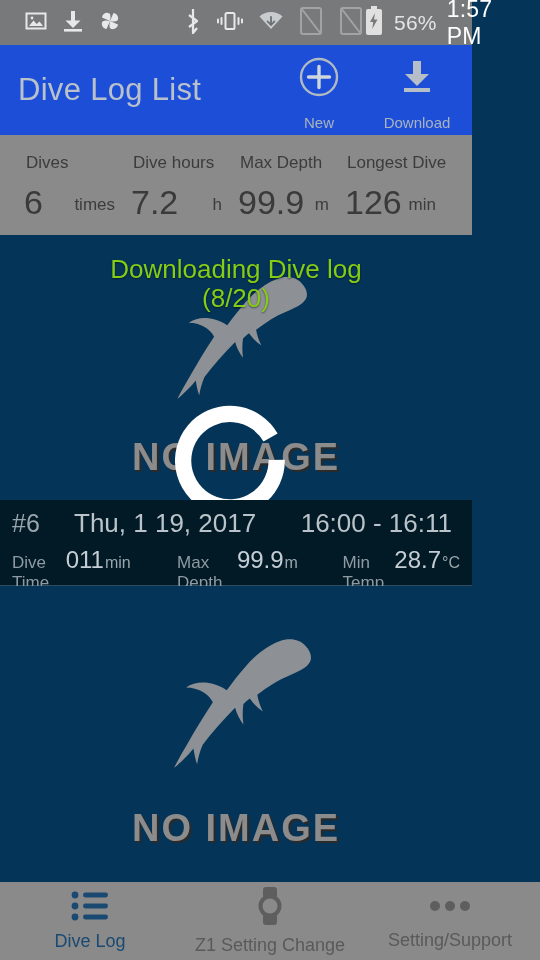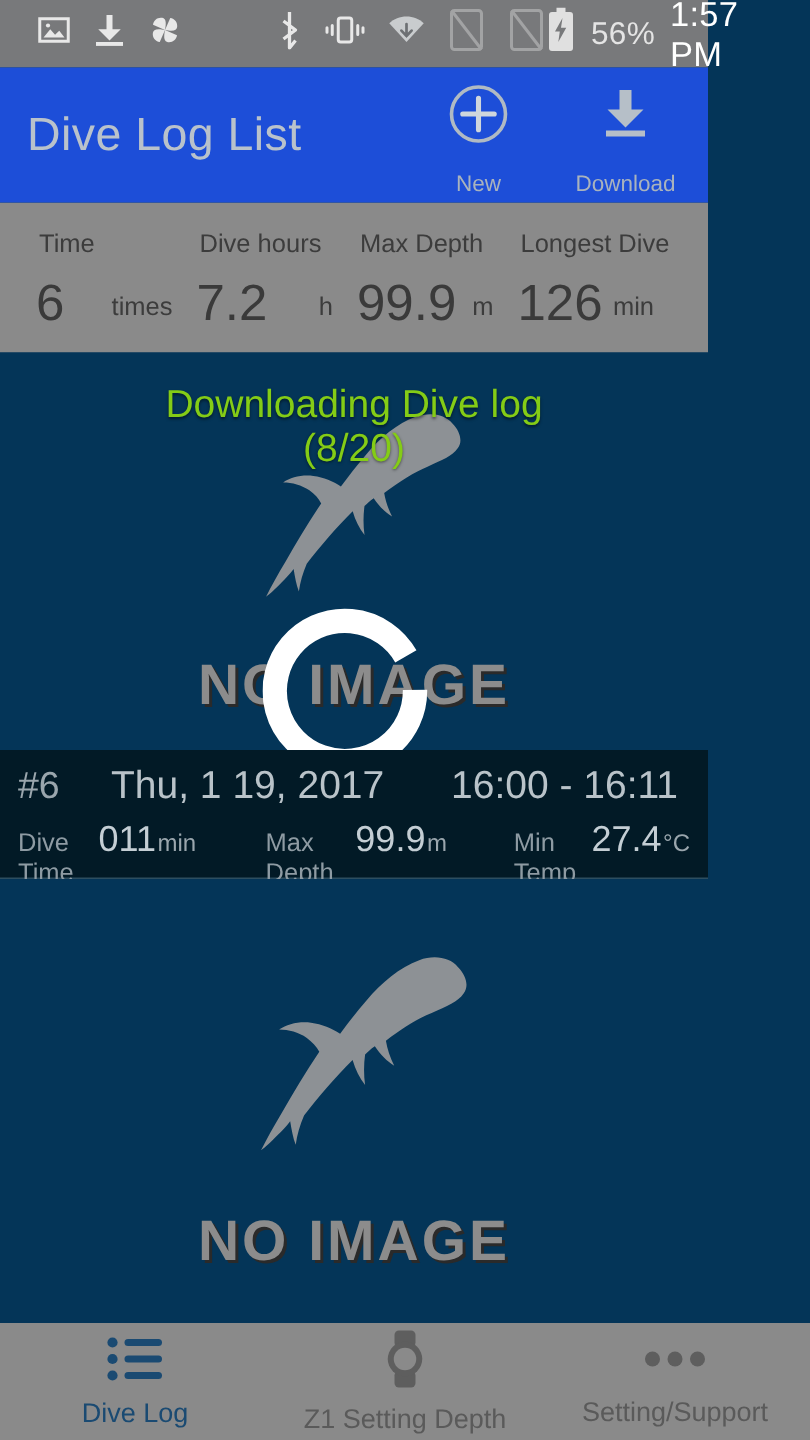--- a/index.html
+++ b/index.html
@@ -207,21 +207,21 @@
               <rect x="8" y="32" width="26" height="4" fill="#b6bfc8"></rect>
             </svg>
         </span>
         <span class="hdr-btn-label">Download</span>
       </div>
     </div>
   </div>
 
   <div class="statsbar">
     <div class="stat">
-      <div class="stat-label">Time</div>
+      <div class="stat-label">Dives</div>
       <div class="stat-value">6</div>
       <div class="stat-unit">times</div>
     </div>
     <div class="stat">
       <div class="stat-label">Dive hours</div>
       <div class="stat-value">7.2</div>
       <div class="stat-unit">h</div>
     </div>
     <div class="stat">
       <div class="stat-label">Max Depth</div>
@@ -271,21 +271,21 @@
       </span>
       <span class="sp1"></span>
       <span class="m-grp">
         <span class="m-lbl">Max Depth</span>
         <span class="m-val">99.9</span>
         <span class="m-unit">m</span>
       </span>
       <span class="sp2"></span>
       <span class="m-grp">
         <span class="m-lbl">Min Temp</span>
-        <span class="m-val">27.4</span>
+        <span class="m-val">28.7</span>
         <span class="m-unit">°C</span>
       </span>
     </div>
   </div>
 
   <div class="card card-b">
     <div class="noimage">
       <span>
         <svg width="190" height="185" viewBox="0 0 200 200">
           <path fill="#8d9195" d="M175 30c-6-7-17-9-28-5-14 5-27 16-38 29-7 8-13 16-19 24-6-4-13-7-21-8-9-1-17 1-23 5 7 0 14 2 20 6 4 3 7 6 9 10-10 15-19 30-27 44-6 10-11 19-15 27 3-2 7-6 12-11 3-3 6-6 9-10 1 6 2 12 4 17 1-7 3-14 6-21 10-13 22-27 35-40 2 7 5 13 9 18-1-7-1-15 0-22 2-2 4-4 7-6 4 6 9 11 14 14-3-6-5-12-6-18 12-9 23-16 33-20 11-5 19-8 23-14 4-5 2-13-4-19z"></path>
@@ -315,21 +315,21 @@
       <span>
         <svg width="40" height="40" viewBox="0 0 40 40">
             <g fill="#5e5e5e">
               <rect x="13" y="1" width="14" height="11" rx="3"></rect>
               <rect x="13" y="28" width="14" height="11" rx="3"></rect>
               <circle cx="20" cy="20" r="11.5"></circle>
             </g>
             <circle cx="20" cy="20" r="7.5" fill="#8a8a8a"></circle>
           </svg>
       </span>
-      <span class="nav-label">Z1 Setting Depth</span>
+      <span class="nav-label">Z1 Setting Change</span>
     </div>
     <div class="nav-item">
       <span>
         <svg width="46" height="30" viewBox="0 0 46 30">
             <g fill="#5e5e5e">
               <circle cx="8" cy="15" r="5"></circle>
               <circle cx="23" cy="15" r="5"></circle>
               <circle cx="38" cy="15" r="5"></circle>
             </g>
           </svg>

